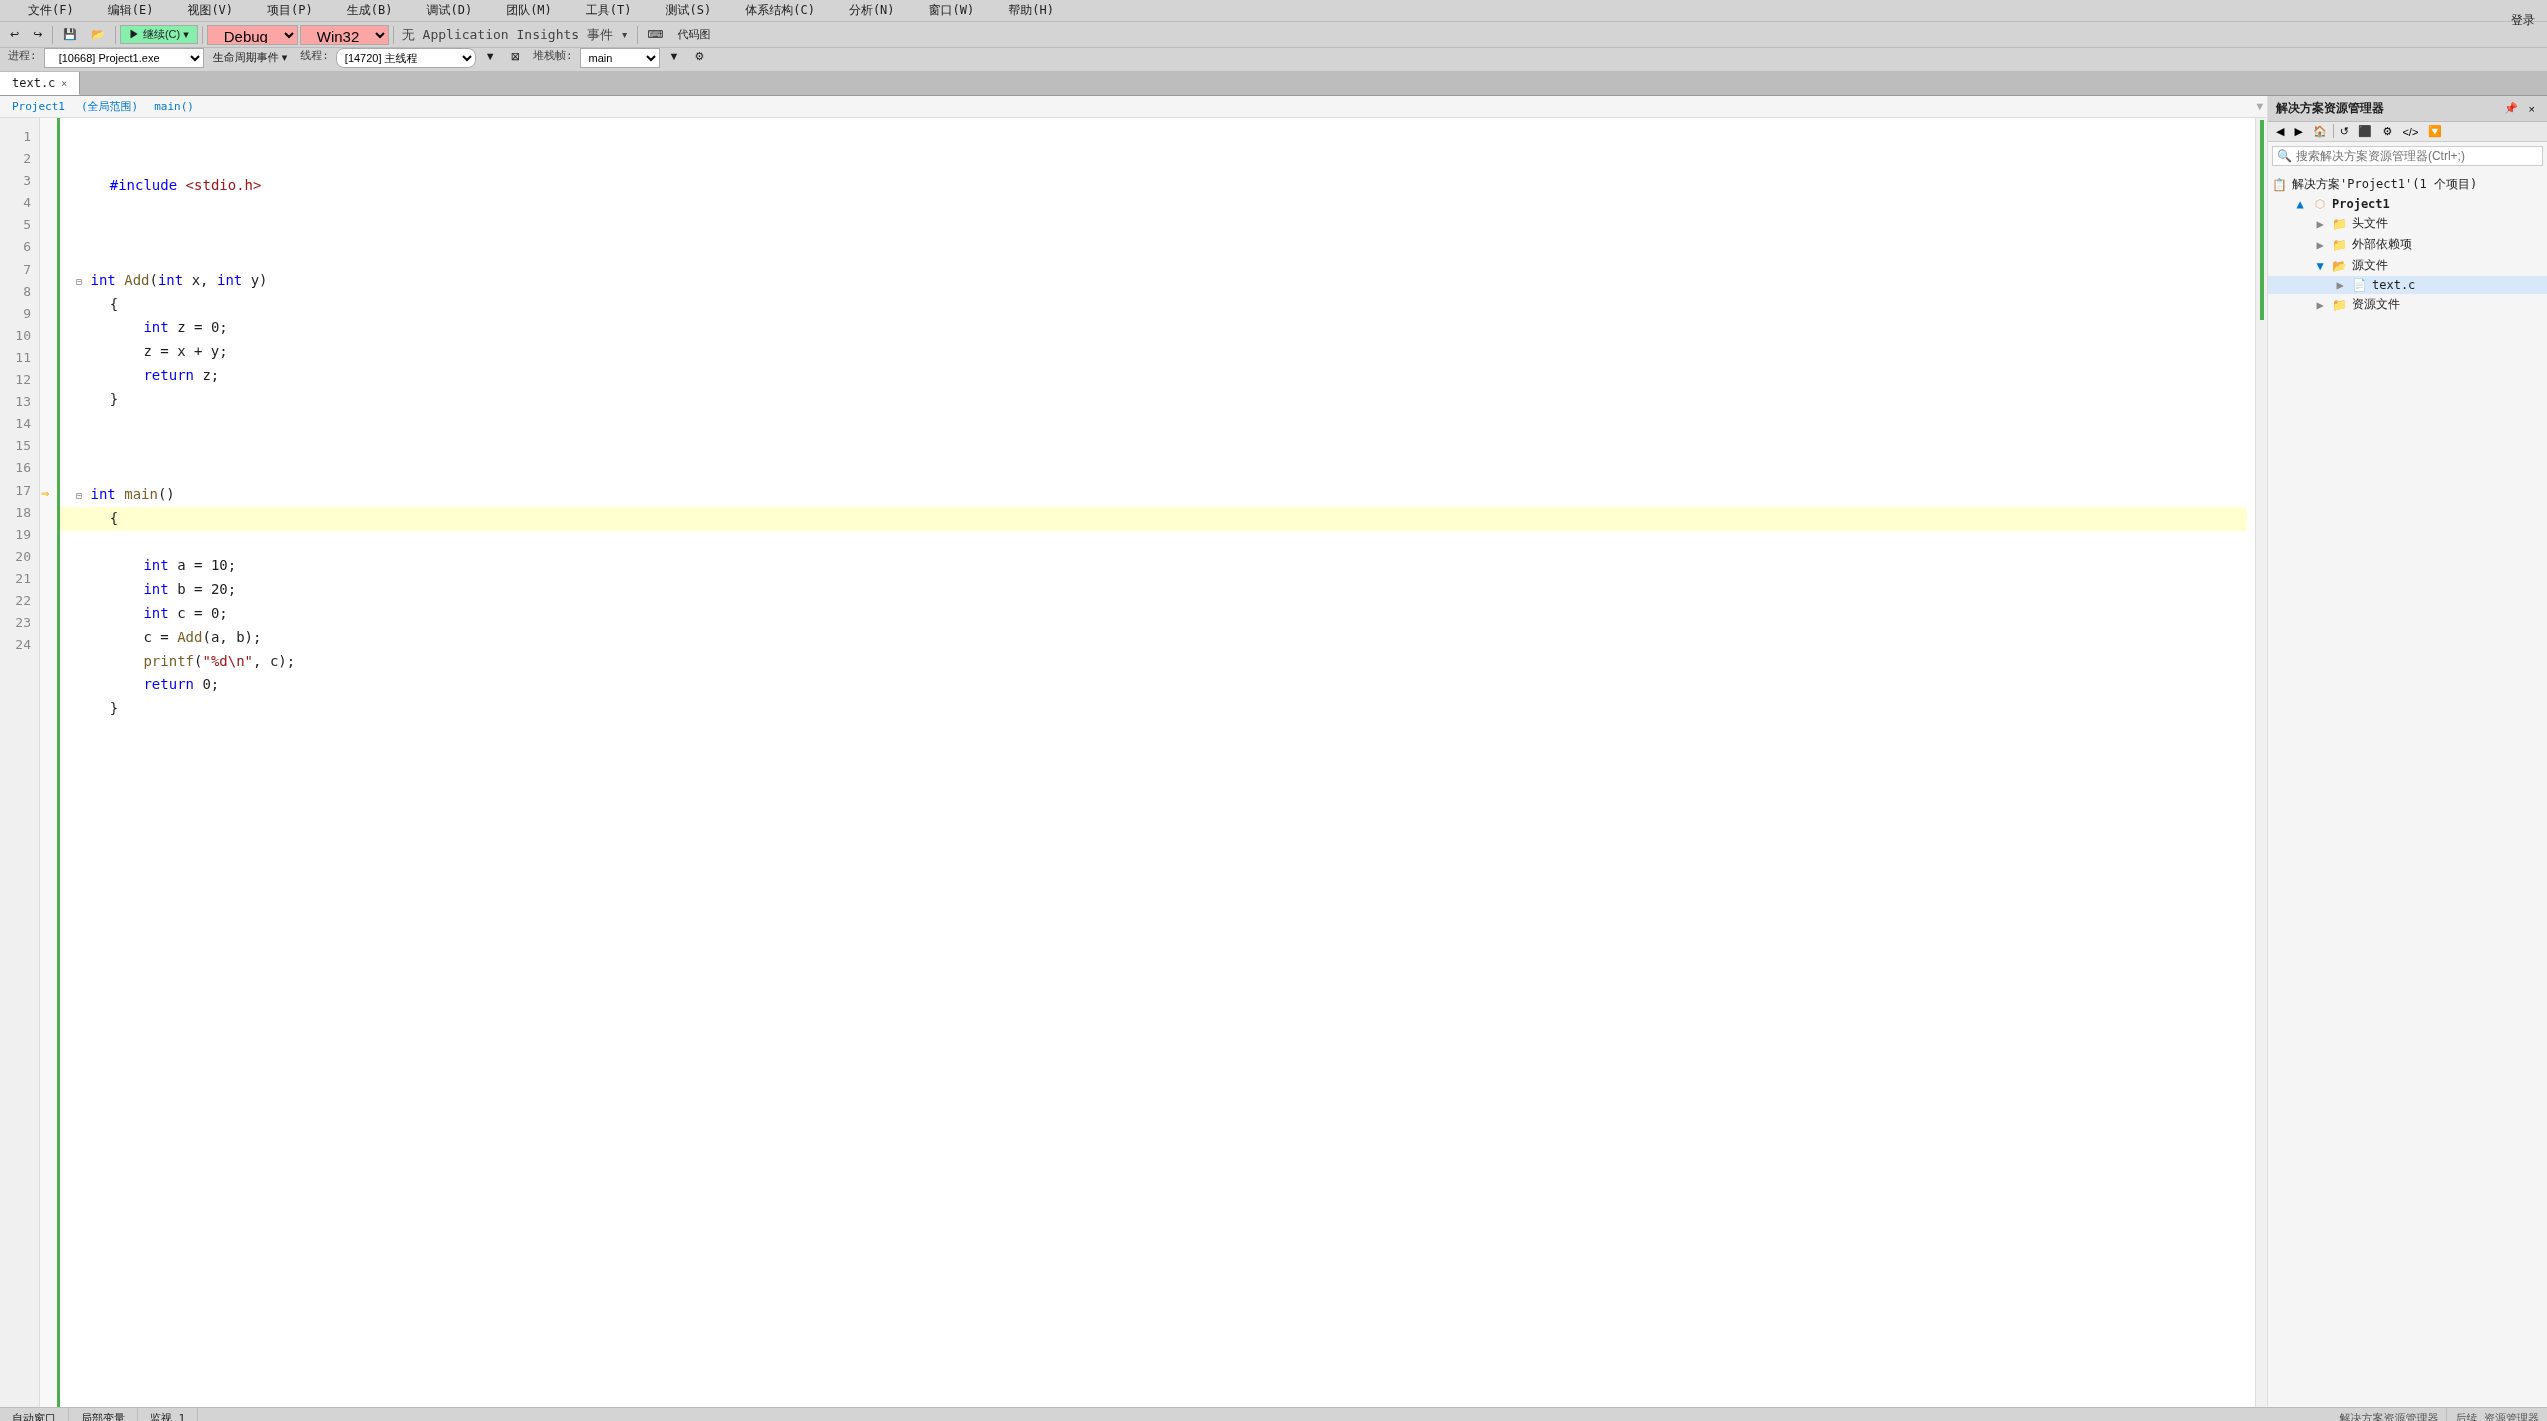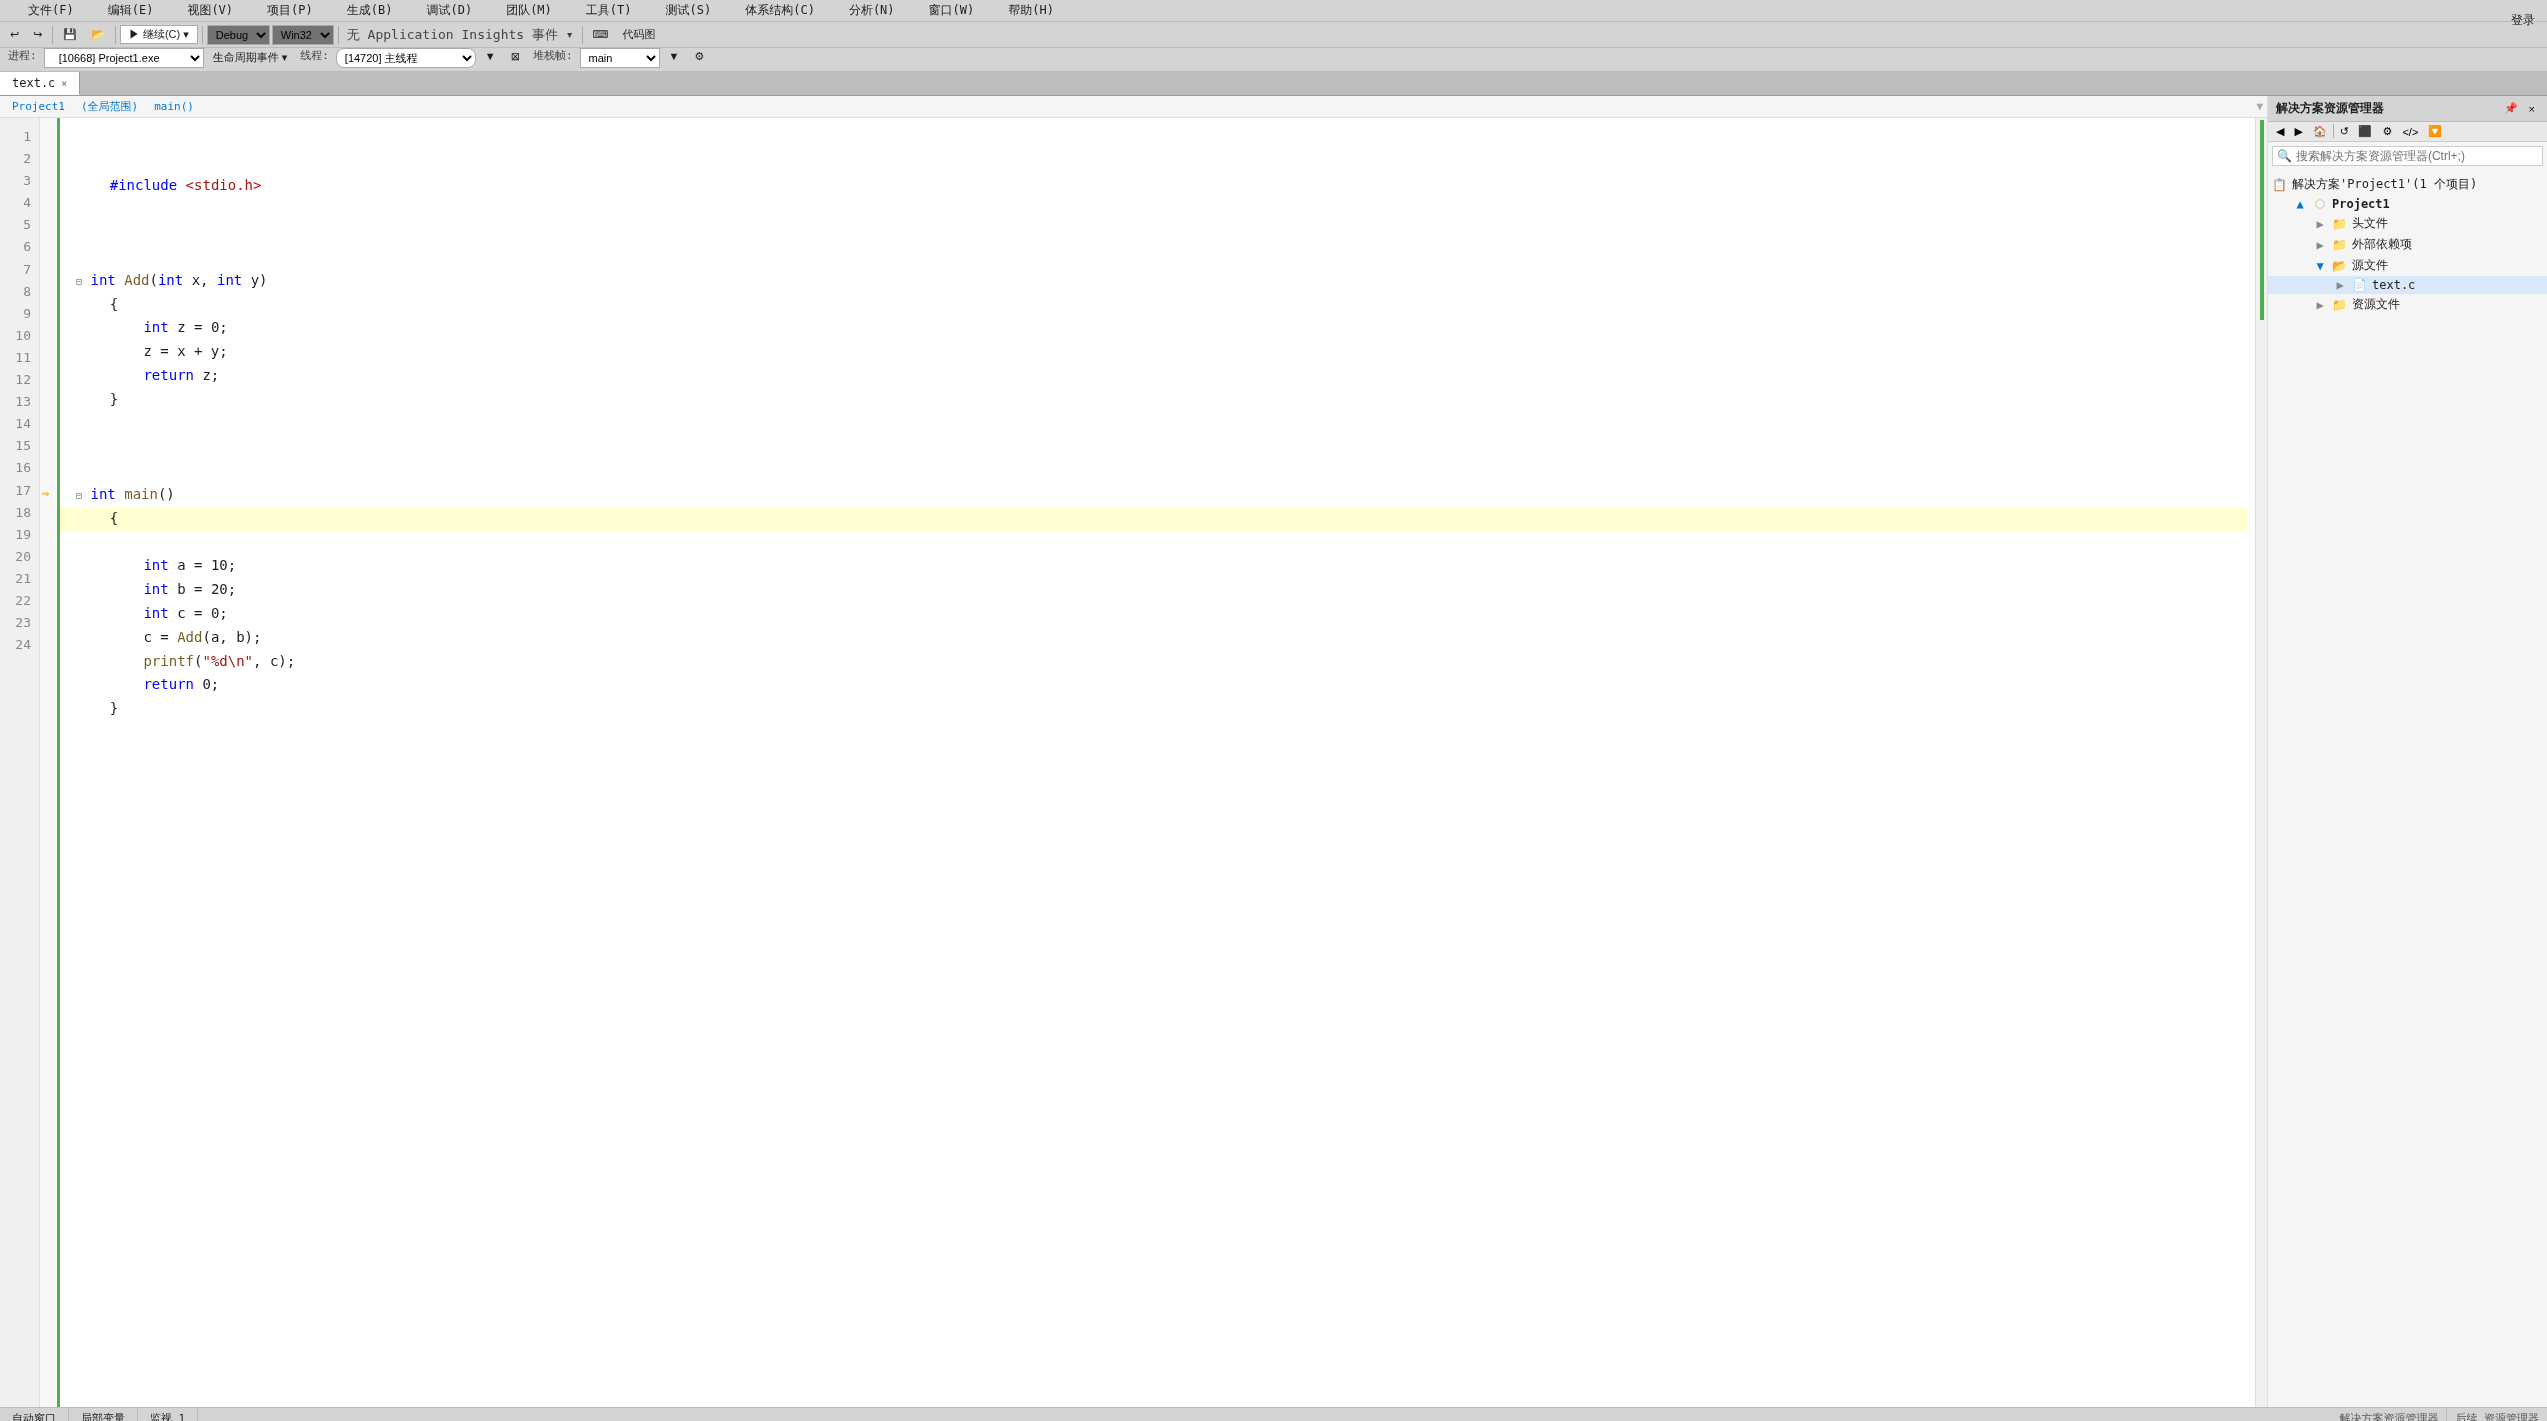--- a/index.html
+++ b/index.html
@@ -38,24 +38,24 @@
     .toolbar-btn {
       padding: 2px 6px;
       background: transparent;
       border: none;
       cursor: pointer;
       font-size: 11px;
       color: #1e1e1e;
     }
     .toolbar-separator { width: 1px; height: 18px; background: #aaa; margin: 0 2px; }
     .toolbar-dropdown {
-      background: #737373;
+      background: #fca5a5;
       border: 1px solid #aaa;
-      font-size: 11px;
-      padding: 1px 4px;
+      font-size: 15px;
+      padding: 1px 12px;
       height: 20px;
     }
 
     
     .debug-toolbar {
       background: #d4d4d4;
       display: flex;
       align-items: flex-start;
       height: 24px;
       padding: 0 4px;
@@ -270,21 +270,21 @@
   <div class="menubar-right">登录</div>
 </div>
 
 <div class="toolbar">
   <button class="toolbar-btn">↩</button>
   <button class="toolbar-btn">↪</button>
   <div class="toolbar-separator"></div>
   <button class="toolbar-btn">💾</button>
   <button class="toolbar-btn">📂</button>
   <div class="toolbar-separator"></div>
-  <button class="toolbar-btn" style="background:#ffffff; border:1px solid #aaa; padding:1px 8px;">
+  <button class="toolbar-btn" style="background:#86efac; border:1px solid #aaa; padding:1px 8px;">
     <span>▶ 继续(C) ▾</span>
   </button>
   <div class="toolbar-separator"></div>
   <select class="toolbar-dropdown">
     <option>Debug</option>
   </select>
   <select class="toolbar-dropdown">
     <option>Win32</option>
   </select>
   <div class="toolbar-separator"></div>

